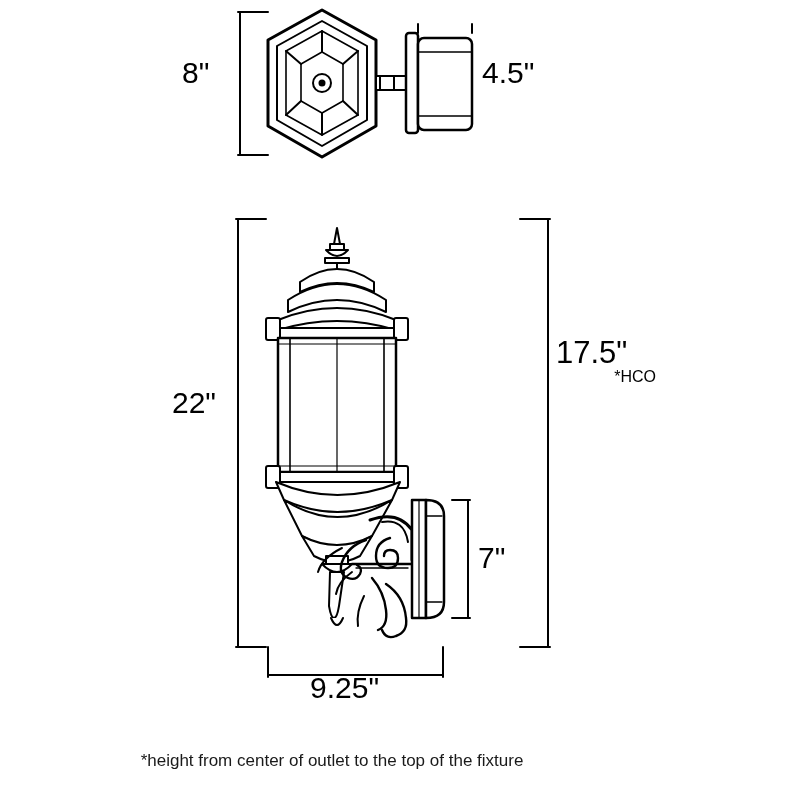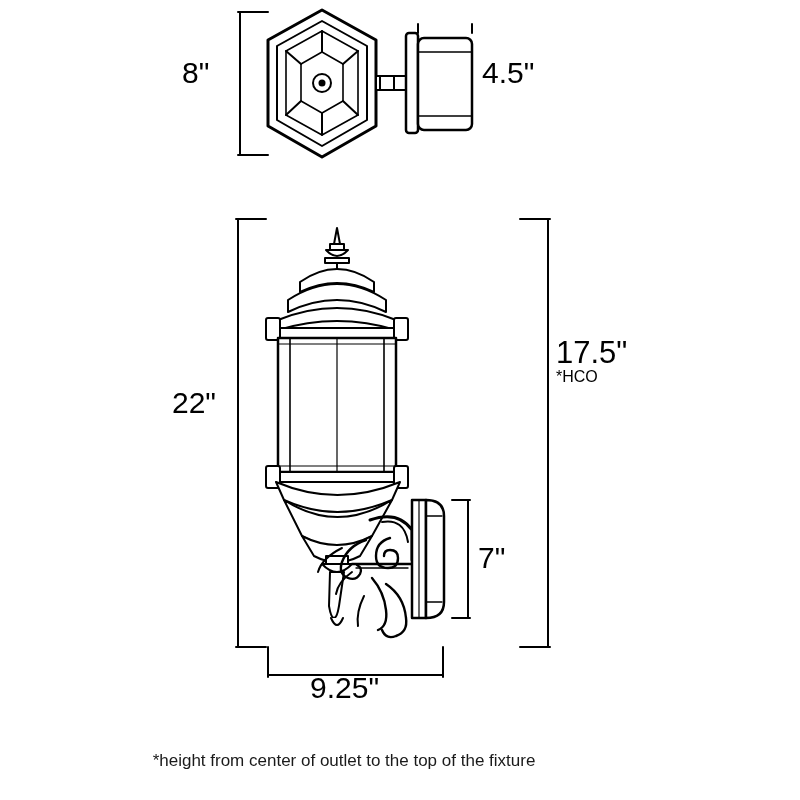--- a/index.html
+++ b/index.html
@@ -53,37 +53,37 @@
     top: 337px;
     text-align: left;
   }
   #lbl-hco-value {
     font-size: 31px;
     display: block;
   }
   #lbl-hco-note {
     font-size: 16px;
     display: block;
-    text-align: left;
+    text-align: right;
     width: 100px;
     margin-top: -1px;
   }
   #lbl-backplate {
     left: 478px;
     top: 542px;
     font-size: 30px;
   }
   #lbl-width {
     left: 310px;
     top: 672px;
     font-size: 30px;
   }
   #footnote {
     position: absolute;
-    left: 12px;
+    left: 0;
     top: 751px;
     width: 664px;
     text-align: center;
     font-size: 17px;
     font-family: "Liberation Sans", sans-serif;
     color: #1a1a1a;
   }
 </style>
 </head>
 <body>

